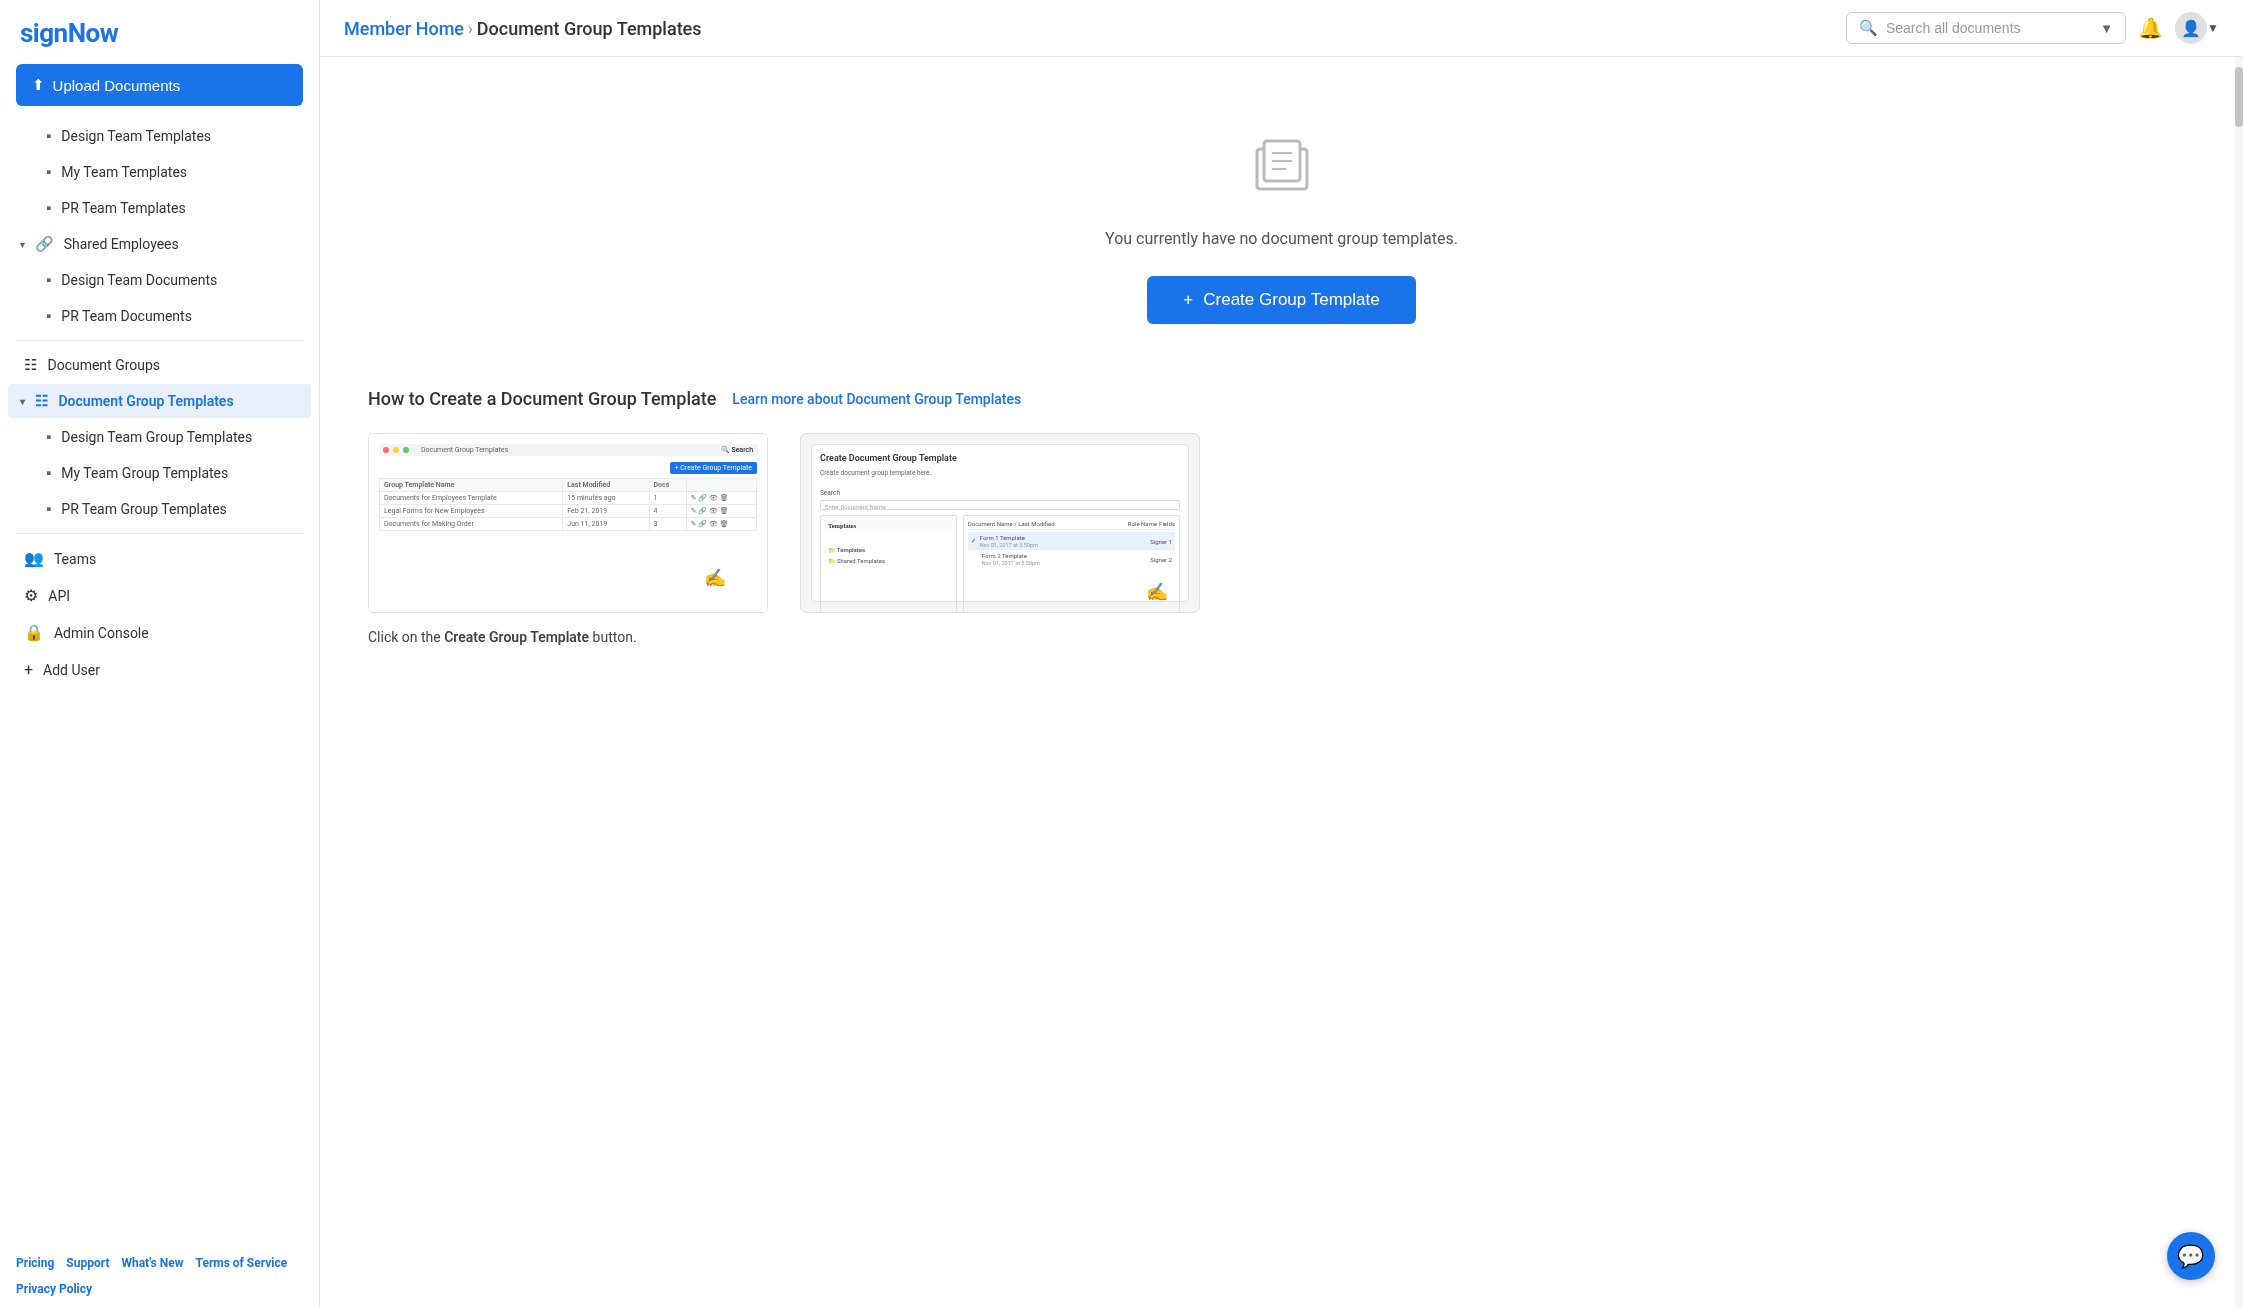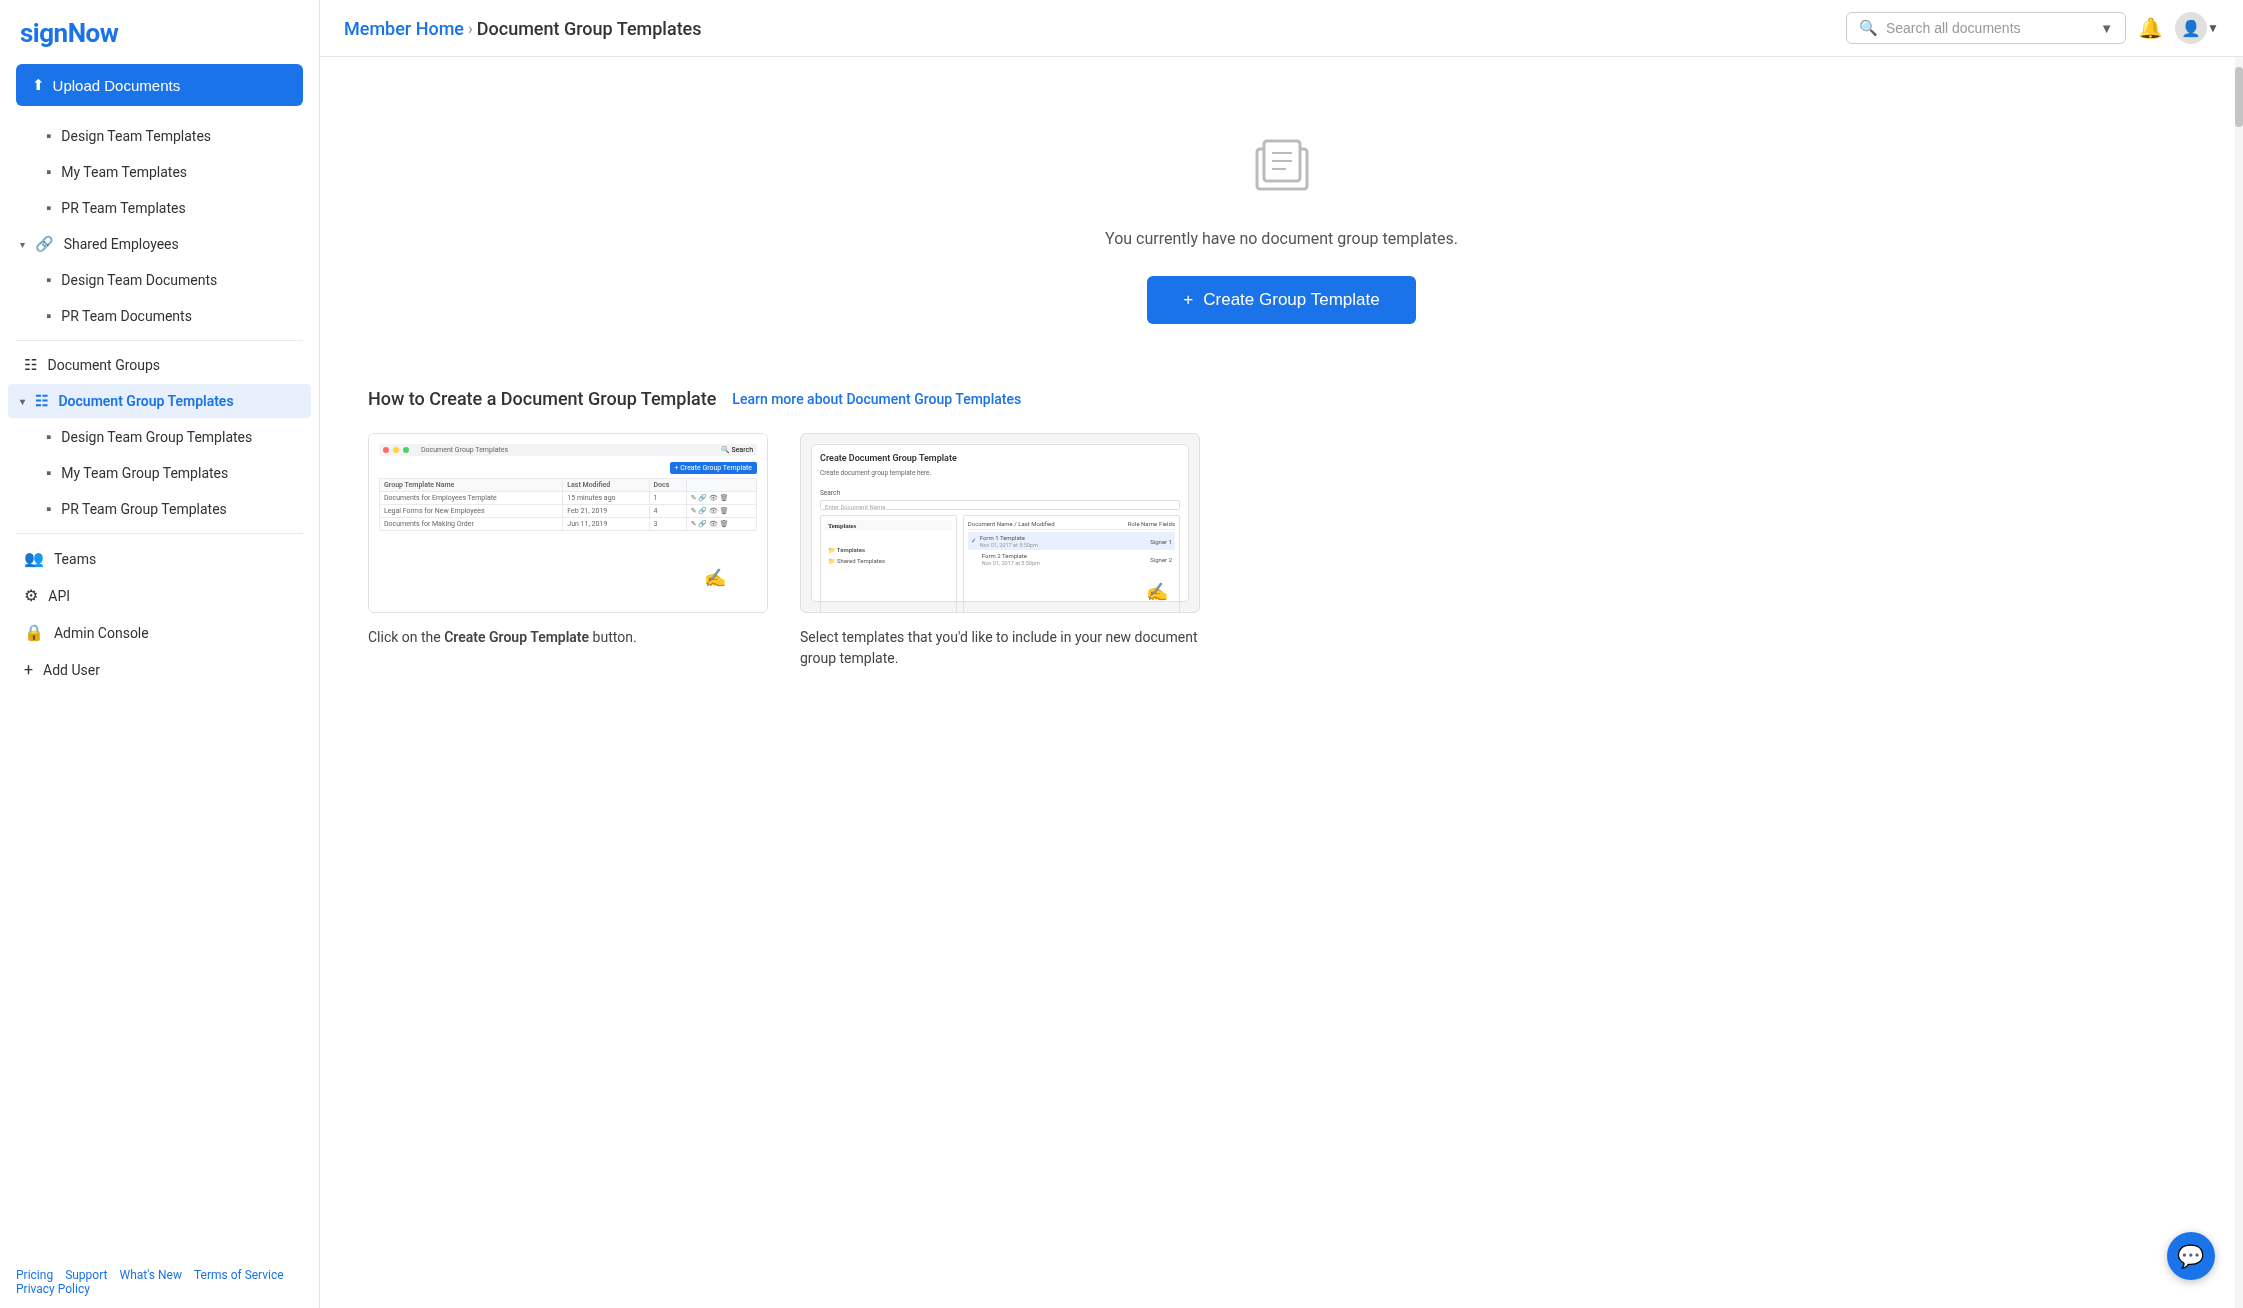--- a/index.html
+++ b/index.html
@@ -79,23 +79,24 @@
 
     .sidebar-divider { border: none; border-top: 1px solid #e8eaed; margin: 6px 16px; }
 
     .sidebar-footer {
       margin-top: auto;
       padding: 12px 16px;
     }
     .sidebar-footer-links {
       display: flex;
       flex-wrap: wrap;
-      gap: 0 12px;
+      gap: 12px 12px;
       font-size: 12px;
       color: #666;
+      font-weight: bold;
     }
     .sidebar-footer-links a {
       color: #1a73e8;
       text-decoration: none;
     }
 
     
     #main {
       flex: 1;
       display: flex;
@@ -634,21 +635,20 @@
                   <div class="mock-panel-row">
                     <span style="width:8px;display:inline-block;"></span>
                     <span>Form 2 Template<br><span style="font-size:5.5px;color:#999;">Nov 01, 2017 at 5:50pm</span></span>
                     <span style="margin-left:auto;font-size:6px;">Signer 2</span>
                   </div>
                 </div>
               </div>
             </div>
             <div class="mock-cursor2">✍</div>
           </div>
-          <div class="tutorial-card-text">Select templates that you'd like to include in your new document group template.</div>
         </div>
 
       </div>
     </div>
   </div>
 </div>
 
 <div class="chat-fab">
   <span>💬</span>
 </div>

